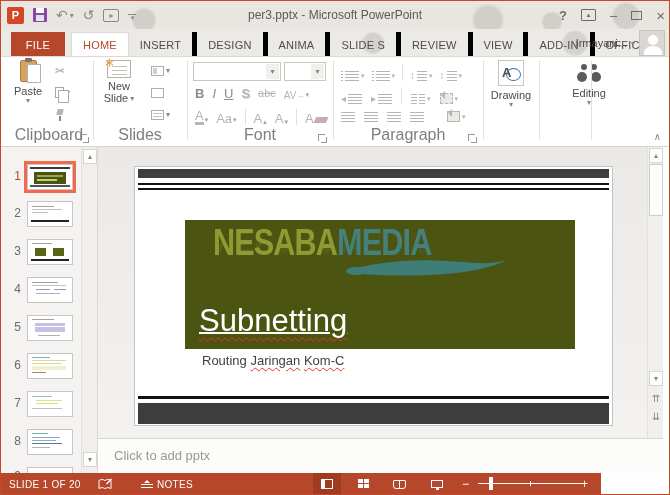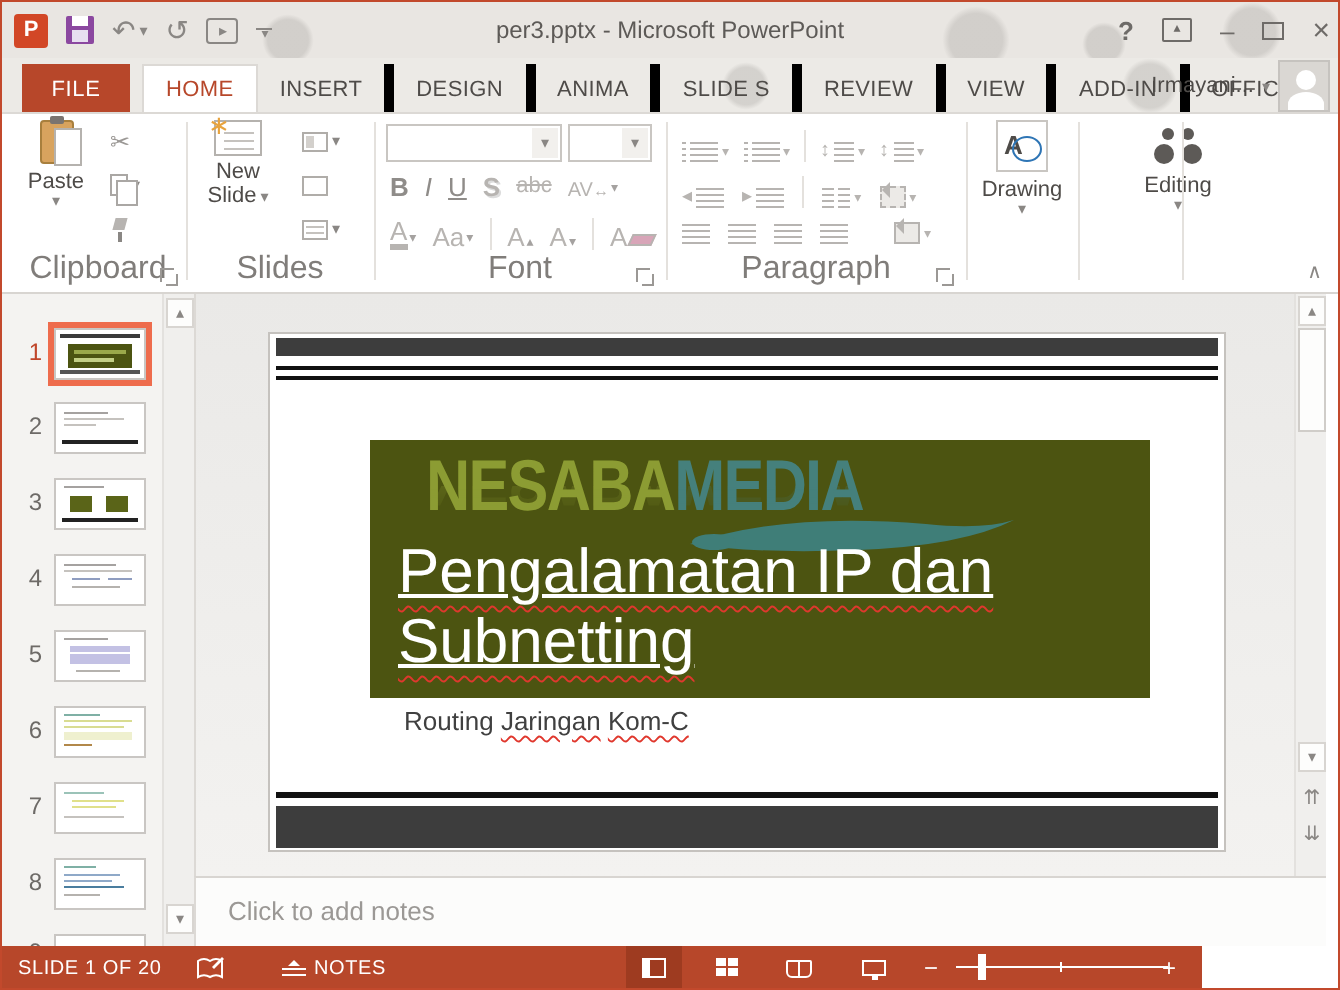--- a/index.html
+++ b/index.html
@@ -488,21 +488,21 @@
             <div class="logotext">
               <span class="l1">NESABA</span><span class="l2">MEDIA</span>
             </div>
           </div>
           <svg class="swoosh" width="170" height="22" viewBox="0 0 170 22">
             <path d="M4 14 Q50 -2 122 4 Q150 7 166 2 Q140 15 88 17 Q38 19 4 14 Z" fill="#3f7e78"></path>
             <ellipse cx="16" cy="13" rx="11" ry="4" fill="#3f7e78"></ellipse>
           </svg>
         </div>
         <div class="slidetitle">
-          <span class="squig">Pengalamatan IP dan</span><br>
+          <br>
           <span class="squig">Subnetting</span>
         </div>
       </div>
 
       <div class="subtitle">
         <span>Routing</span>
         <span class="squig2">Jaringan</span>
         <span class="squig2">Kom-C</span>
       </div>
 
@@ -513,21 +513,21 @@
     <div class="vscroll">
       <span class="sbtn" style="top:1px;">▴</span>
       <span class="vthumb"></span>
       <span class="sbtn" style="top:224px;">▾</span>
       <span class="navbtn" style="top:246px;">⇈</span>
       <span class="navbtn" style="top:264px;">⇊</span>
     </div>
   </div>
 
   <div class="notes">
-    <span class="ph">Click to add notes</span>
+    <span class="ph">Click to add pptx</span>
   </div>
 
   <div class="statusbar">
     <span class="sb" style="left:8px;">SLIDE 1 OF 20</span>
 
     <span class="sb" style="left:97px;">
       <svg width="15" height="13" viewBox="0 0 15 13">
         <path d="M1 2.5 C3 1.2 5 1.2 7 2.5 C9 1.2 11 1.2 13 2.5 L13 10.5 C11 9.4 9 9.4 7 10.5 C5 9.4 3 9.4 1 10.5 Z" fill="none" stroke="#fff" stroke-width="1"></path>
         <path d="M8.5 6 L13.5 1" stroke="#fff" stroke-width="1.4"></path>
       </svg>

